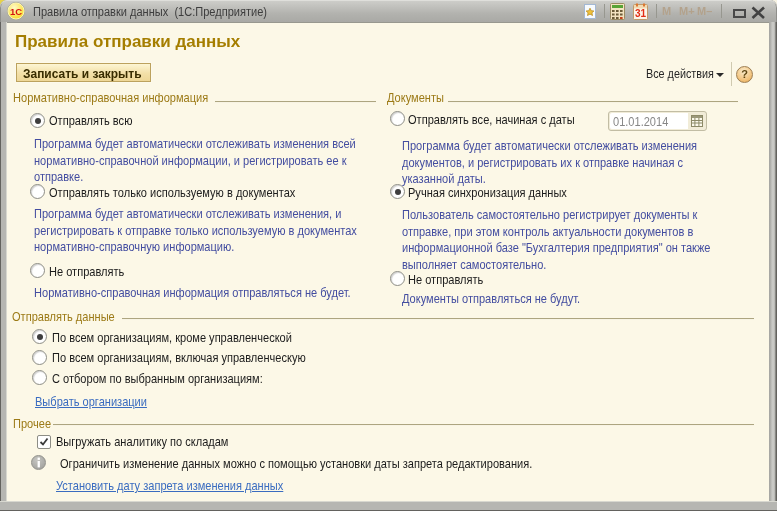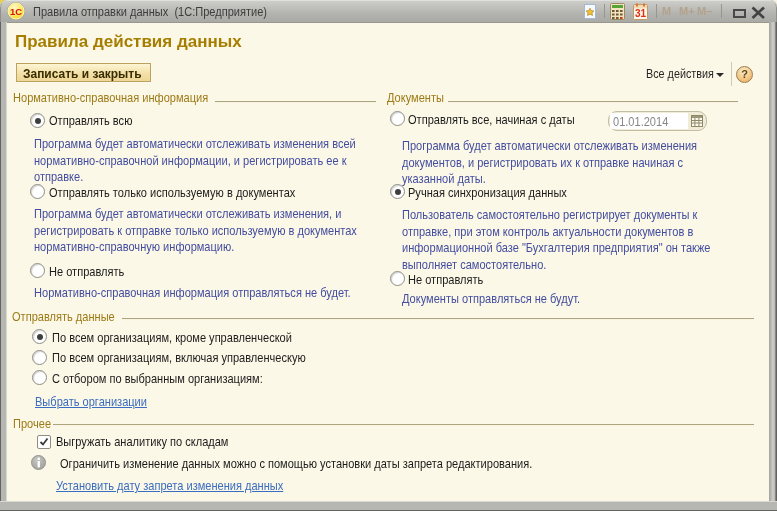--- a/index.html
+++ b/index.html
@@ -49,21 +49,21 @@
 .lab{font-size:13px;color:#1c1c1c;transform:scaleX(0.85);transform-origin:0 0;white-space:nowrap;}
 .desc{font-size:13px;color:#434da0;line-height:16.5px;transform:scaleX(0.85);transform-origin:0 0;white-space:nowrap;}
 .link{font-size:13px;color:#3a6cc0;text-decoration:underline;transform:scaleX(0.85);transform-origin:0 0;white-space:nowrap;}
 
 #cb{left:37px;top:435px;width:12px;height:12px;background:#fff;border:1px solid #8d8d85;border-radius:2px;}
 
 #info{left:31px;top:455px;width:15px;height:15px;border-radius:50%;
   background:radial-gradient(circle at 40% 30%,#c6c6c2,#9b9b97);
   border:1px solid #91918b;box-sizing:border-box;}
 
-#datew{left:608px;top:111px;width:97px;height:18px;border:1px solid #c2bda4;border-radius:9px;background:#f1ecd8;}
+#datew{left:608px;top:111px;width:97px;height:18px;border:1px solid #c2bda4;border-radius:3px;background:#f1ecd8;}
 #datein{position:absolute;left:1px;top:1px;width:78px;height:16px;background:#fff;border-radius:2px 0 0 2px;}
 #datein span{position:absolute;left:2.5px;top:0.5px;font-size:13px;color:#878787;transform:scaleX(0.85);transform-origin:0 0;}
 </style></head>
 <body>
 <div class="abs" id="corner-yl"></div>
 <div class="abs" id="corner-wr"></div>
 <div class="abs" id="titlebar"></div>
 
 <svg class="abs" style="left:7px;top:2px" width="18" height="18" viewBox="0 0 18 18">
   <defs>
@@ -115,21 +115,21 @@
 <div class="abs sep" style="left:721px"></div>
 <div class="abs" id="maxbox"></div>
 <div class="abs" id="closex"><svg width="17" height="14">
       <path d="M2.5 1.5 L14 12 M14 1.5 L2.5 12" stroke="#424242" stroke-width="2.6"></path>
     </svg></div>
 
 <div class="abs" id="b-left"></div>
 <div class="abs" id="b-right"></div>
 <div class="abs" id="b-bottom"></div>
 
-<div class="abs" id="hdr">Правила действия данных</div>
+<div class="abs" id="hdr">Правила отправки данных</div>
 <div class="abs" id="btn1">
     <span>Записать и закрыть</span>
   </div>
 <div class="abs" id="allact">Все действия</div>
 <div class="abs" id="allact-ar"></div>
 <div class="abs" id="cmdsep"></div>
 <div class="abs" id="helpb">?</div>
 
 <div class="abs gt" style="left:13px;top:90px">Нормативно-справочная информация</div>
 <div class="abs gline" style="left:215px;top:101px;width:161px"></div>

